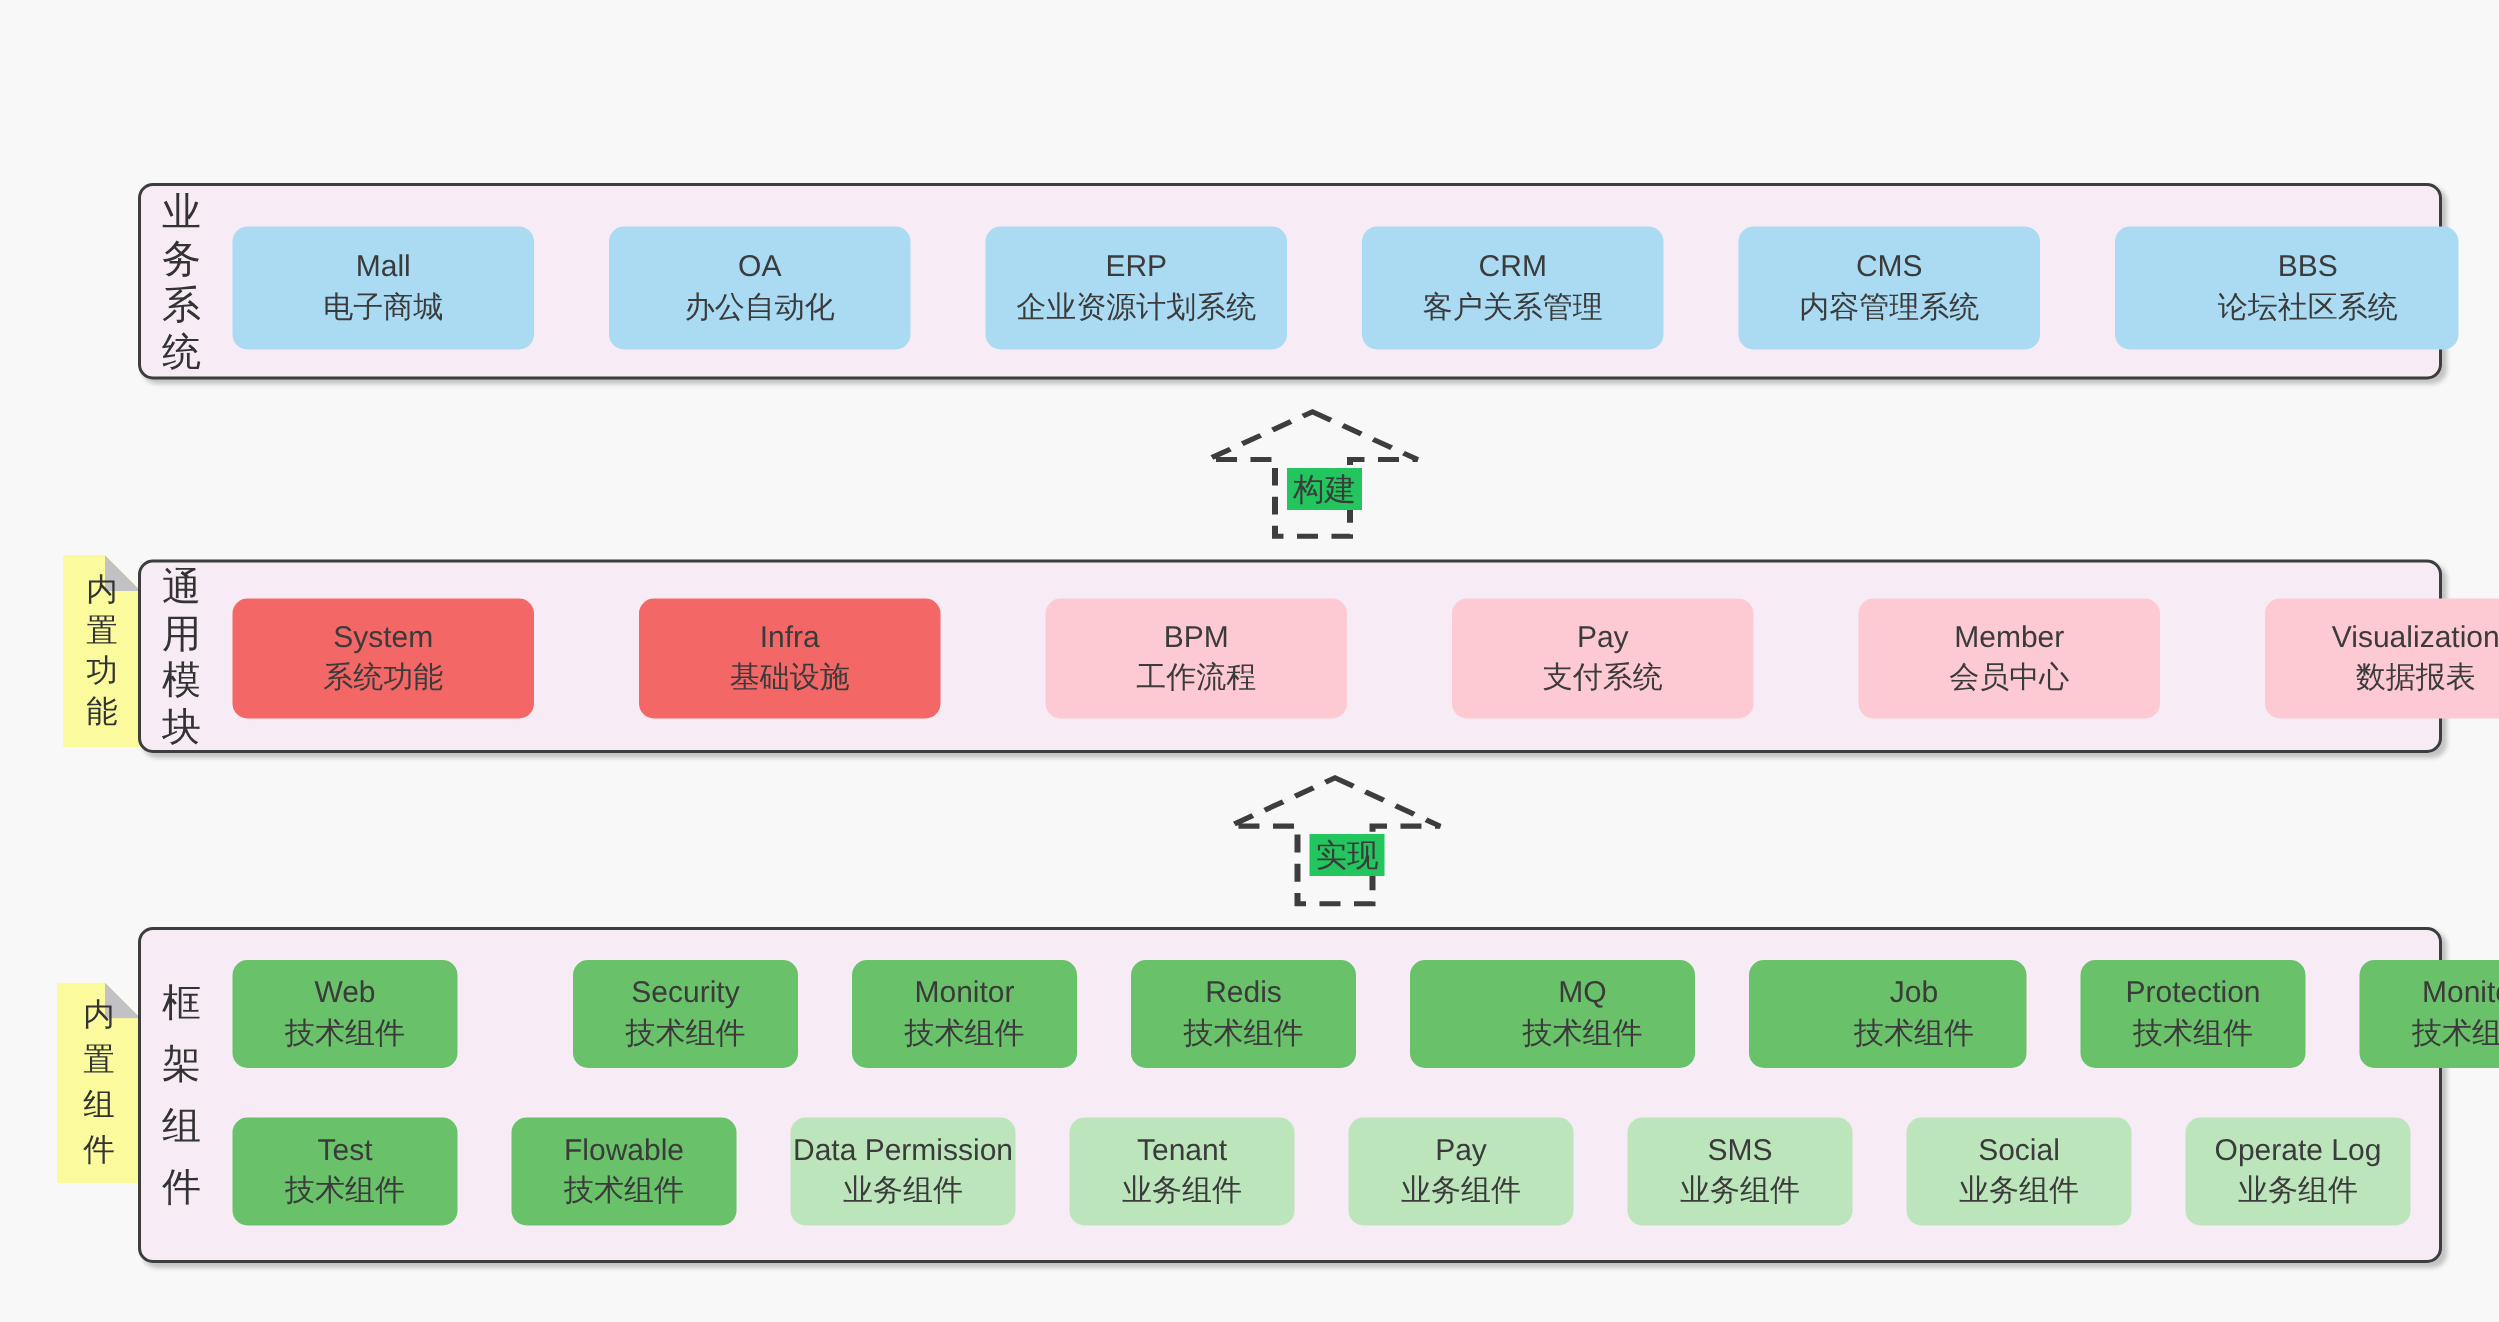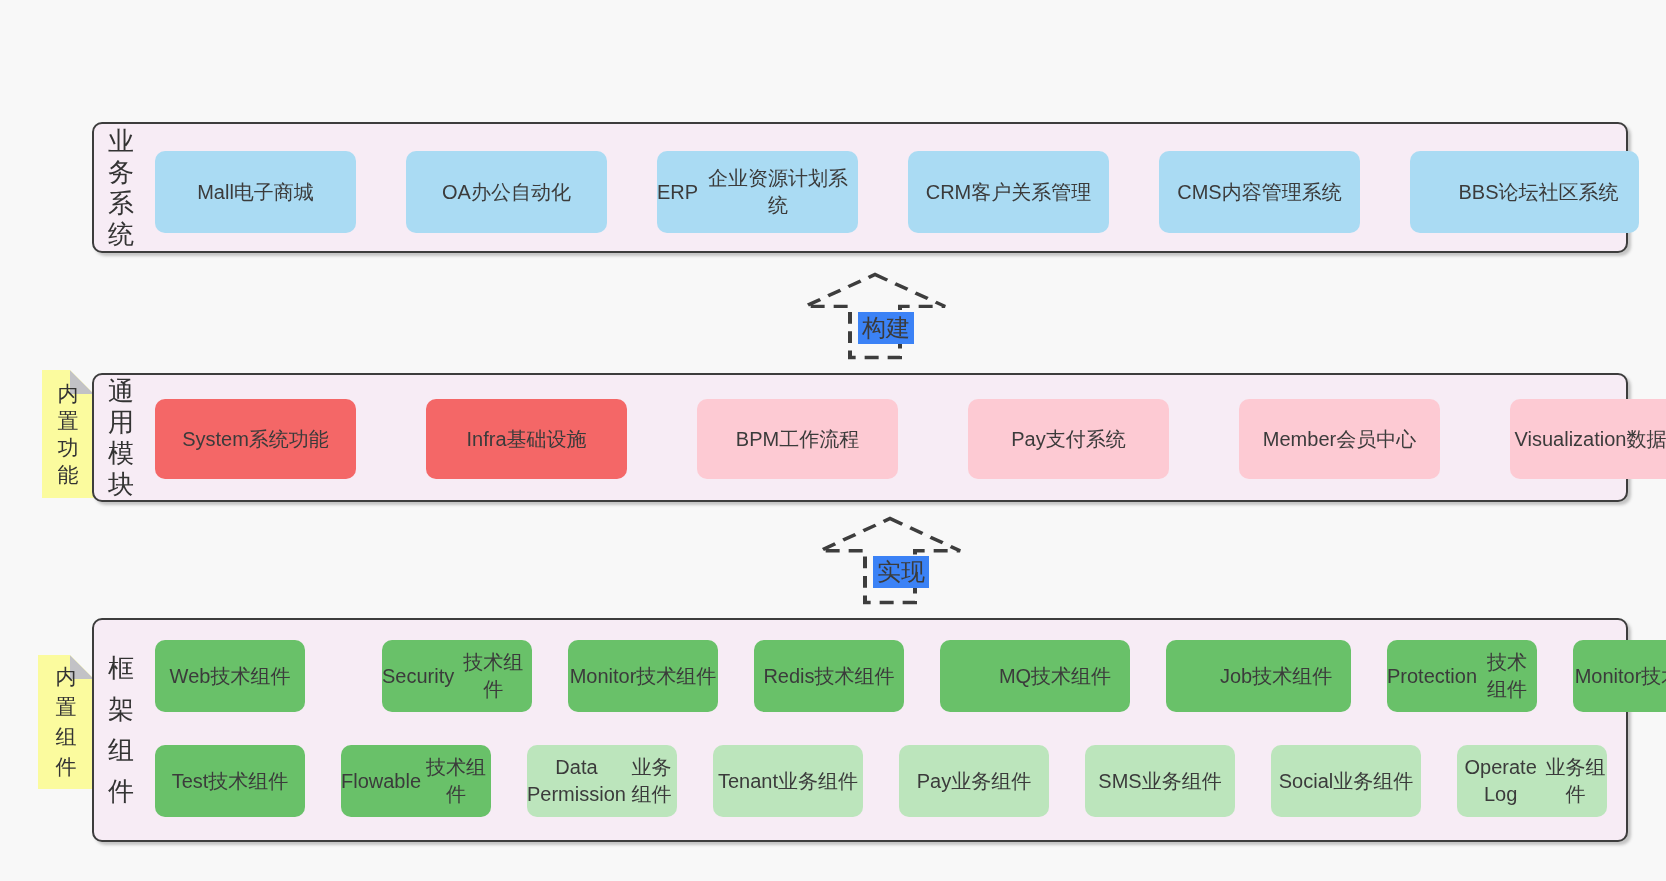--- a/index.html
+++ b/index.html
@@ -21,21 +21,21 @@
     display:flex;flex-direction:column;justify-content:center;align-items:center;
     font-size:26px;line-height:31px;color:#333;
   }
   .band3 .vlabel{line-height:41px;}
   .row{position:absolute;left:61px;display:flex;}
   .band1 .row{top:27px;gap:50px;}
   .band2 .row{top:24px;gap:70px;}
   .band3 .row-1{top:20px;gap:36px;}
   .band3 .row-2{top:125px;gap:36px;}
   .box{
-    border-radius:10px;display:flex;flex-direction:row;justify-content:center;
+    border-radius:10px;display:flex;flex-direction:column;justify-content:center;
     align-items:center;text-align:center;font-size:20px;line-height:27px;color:#3b3b3b;
   }
   .band1 .box{width:201px;height:82px;}
   .band2 .box{width:201px;height:80px;}
   .band3 .box{width:150px;height:72px;}
   
   .sticky{
     position:absolute;background:#fbfb9e;z-index:1;
     clip-path:polygon(0 0,calc(100% - 24px) 0,100% 24px,100% 100%,0 100%);
   }
@@ -50,22 +50,22 @@
     display:flex;flex-direction:column;justify-content:center;align-items:center;
     font-size:21px;line-height:27px;color:#333;
   }
   .sticky2 .sticky-label{line-height:30px;}
   
   .arrow{position:absolute;z-index:1;}
   .arrow1{left:800px;top:272px;}
   .arrow2{left:815px;top:516px;}
   .arrow svg{display:block;}
   .arrow-label{
-    position:absolute;left:58px;top:40px;background:#3b82f6;
-    padding:0 4px;font-size:24px;color:#3b3b3b;white-space:nowrap;
+    position:absolute;left:58px;top:40px;background:#22c55e;
+    padding:0 4px;font-size:21px;color:#3b3b3b;white-space:nowrap;
   }
 </style>
 </head>
 <body>
 
 <div class="canvas">
 
   <div class="sticky sticky1">
     <div class="fold"></div>
     <div class="sticky-label">

